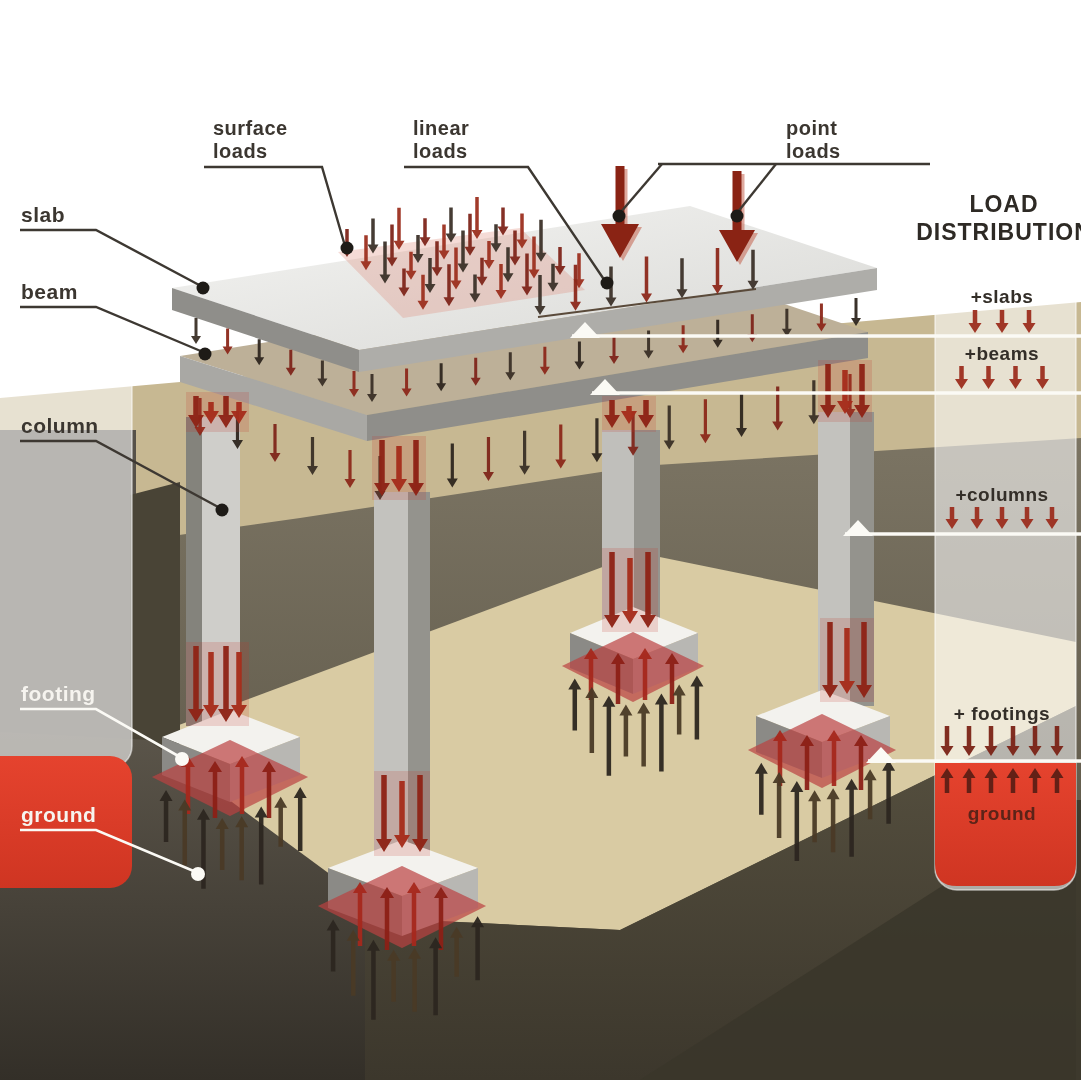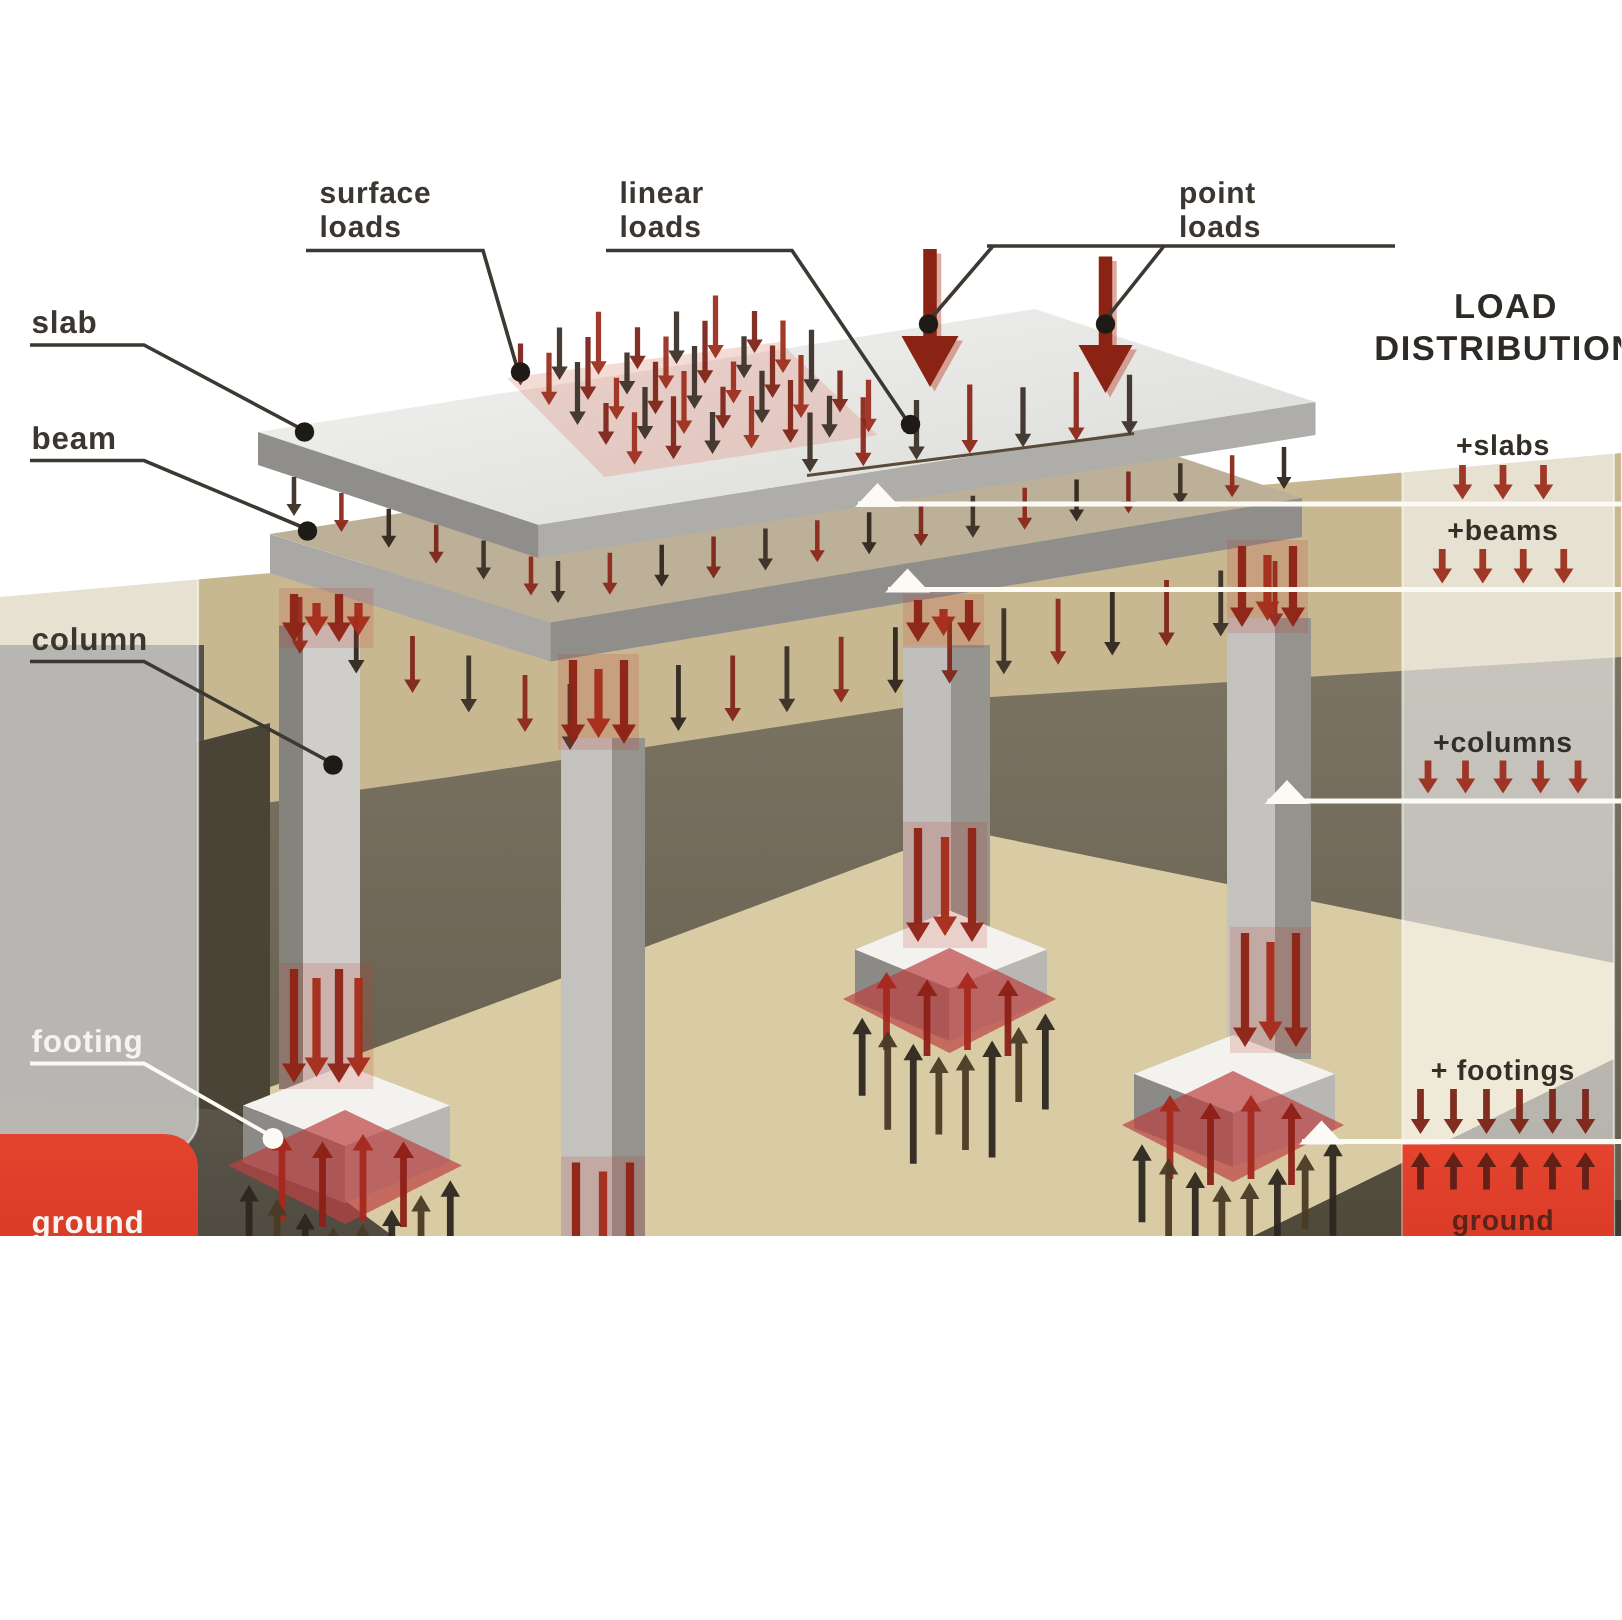--- a/index.html
+++ b/index.html
@@ -1,17 +1,17 @@
 <!DOCTYPE html>
 <html><head>
 <meta charset="utf-8">
 <title>Diagram</title>
 <style>
   html,body{margin:0;padding:0;background:#ffffff;}
-  .stage{width:1081px;height:824px;position:relative;background:#ffffff;overflow:hidden;}
+  .stage{width:1081px;height:1080px;position:relative;background:#ffffff;overflow:hidden;}
   svg{display:block;}
   text{font-family:"Liberation Sans","DejaVu Sans",sans-serif;}
   .lbl{font-size:21px;font-weight:700;fill:#3b3630;letter-spacing:.5px;}
   .lbl-light{font-size:21px;font-weight:700;fill:#f6f4ef;letter-spacing:.5px;}
   .toplbl{font-size:20px;font-weight:700;fill:#3b3630;letter-spacing:.5px;}
   .legend-title{font-size:23px;font-weight:700;fill:#2e2a25;letter-spacing:1px;text-anchor:middle;}
   .legend-item{font-size:19px;font-weight:700;fill:#332e28;letter-spacing:.5px;text-anchor:middle;}
   .legend-ground{font-size:19px;font-weight:700;fill:#5c2318;letter-spacing:.5px;text-anchor:middle;}
   .callout{stroke:#3d3832;stroke-width:2.4;fill:none;}
   .callout-w{stroke:#fbfaf5;stroke-width:2.6;fill:none;}

